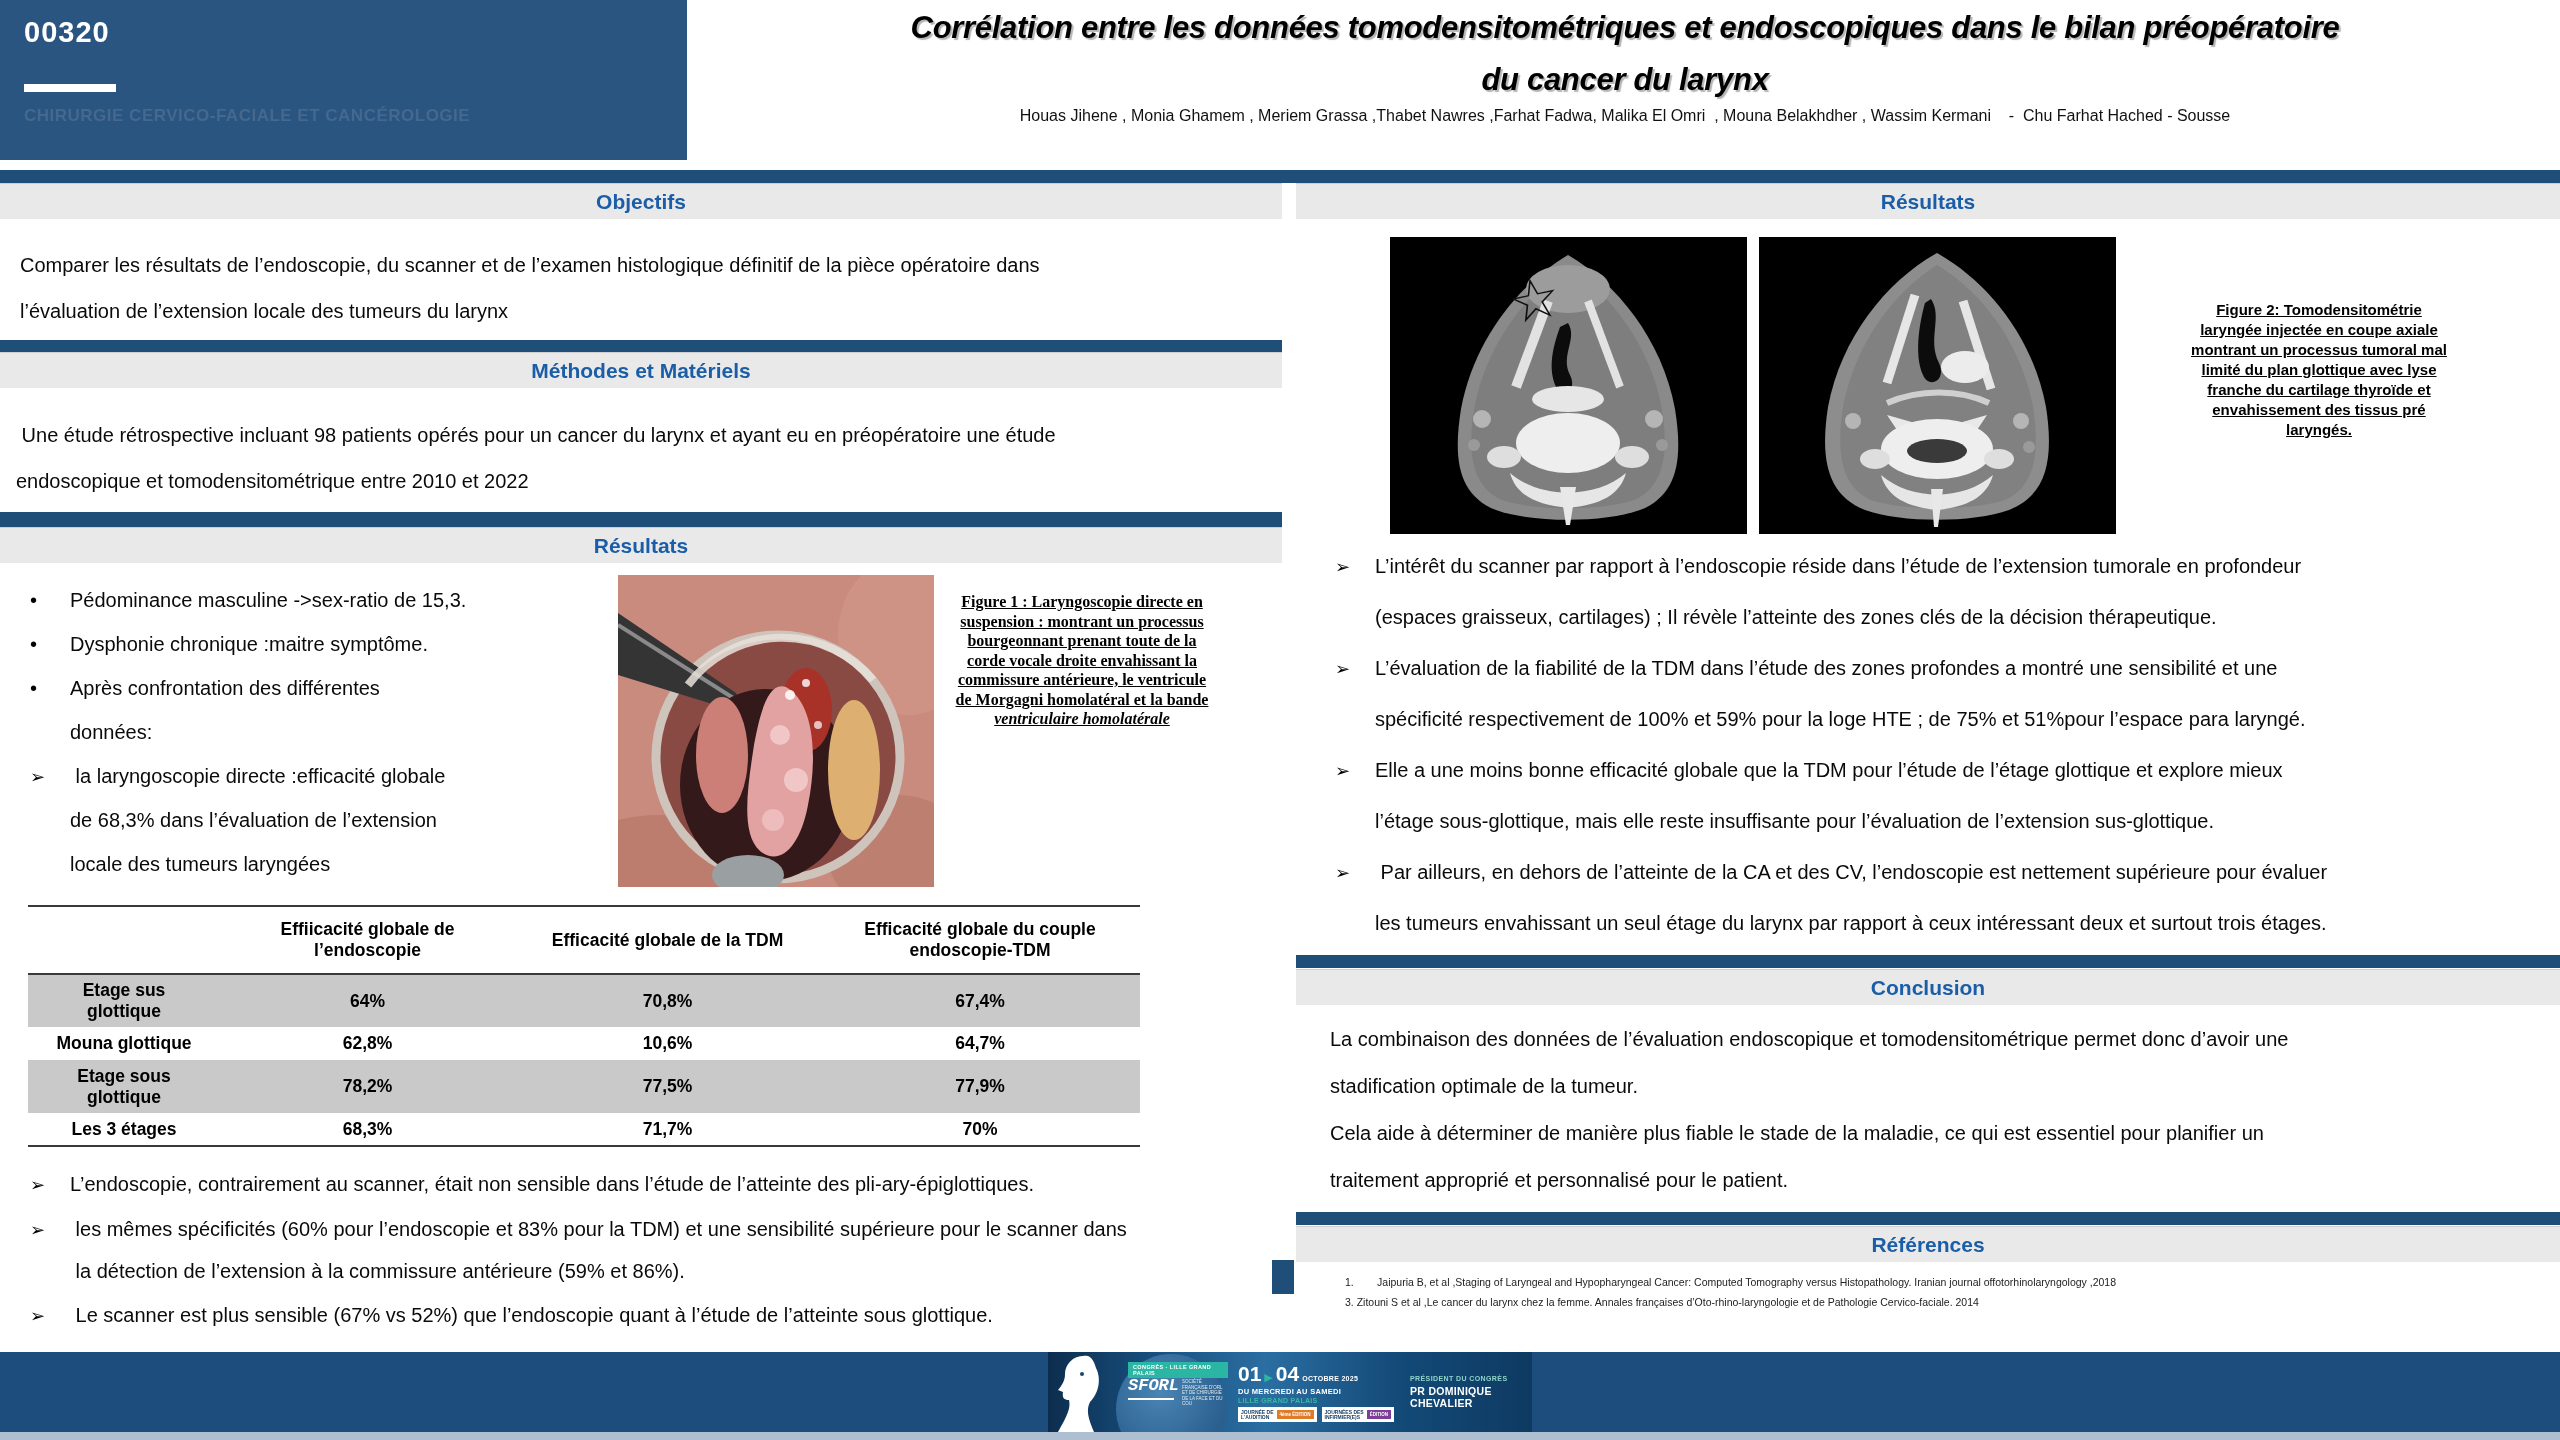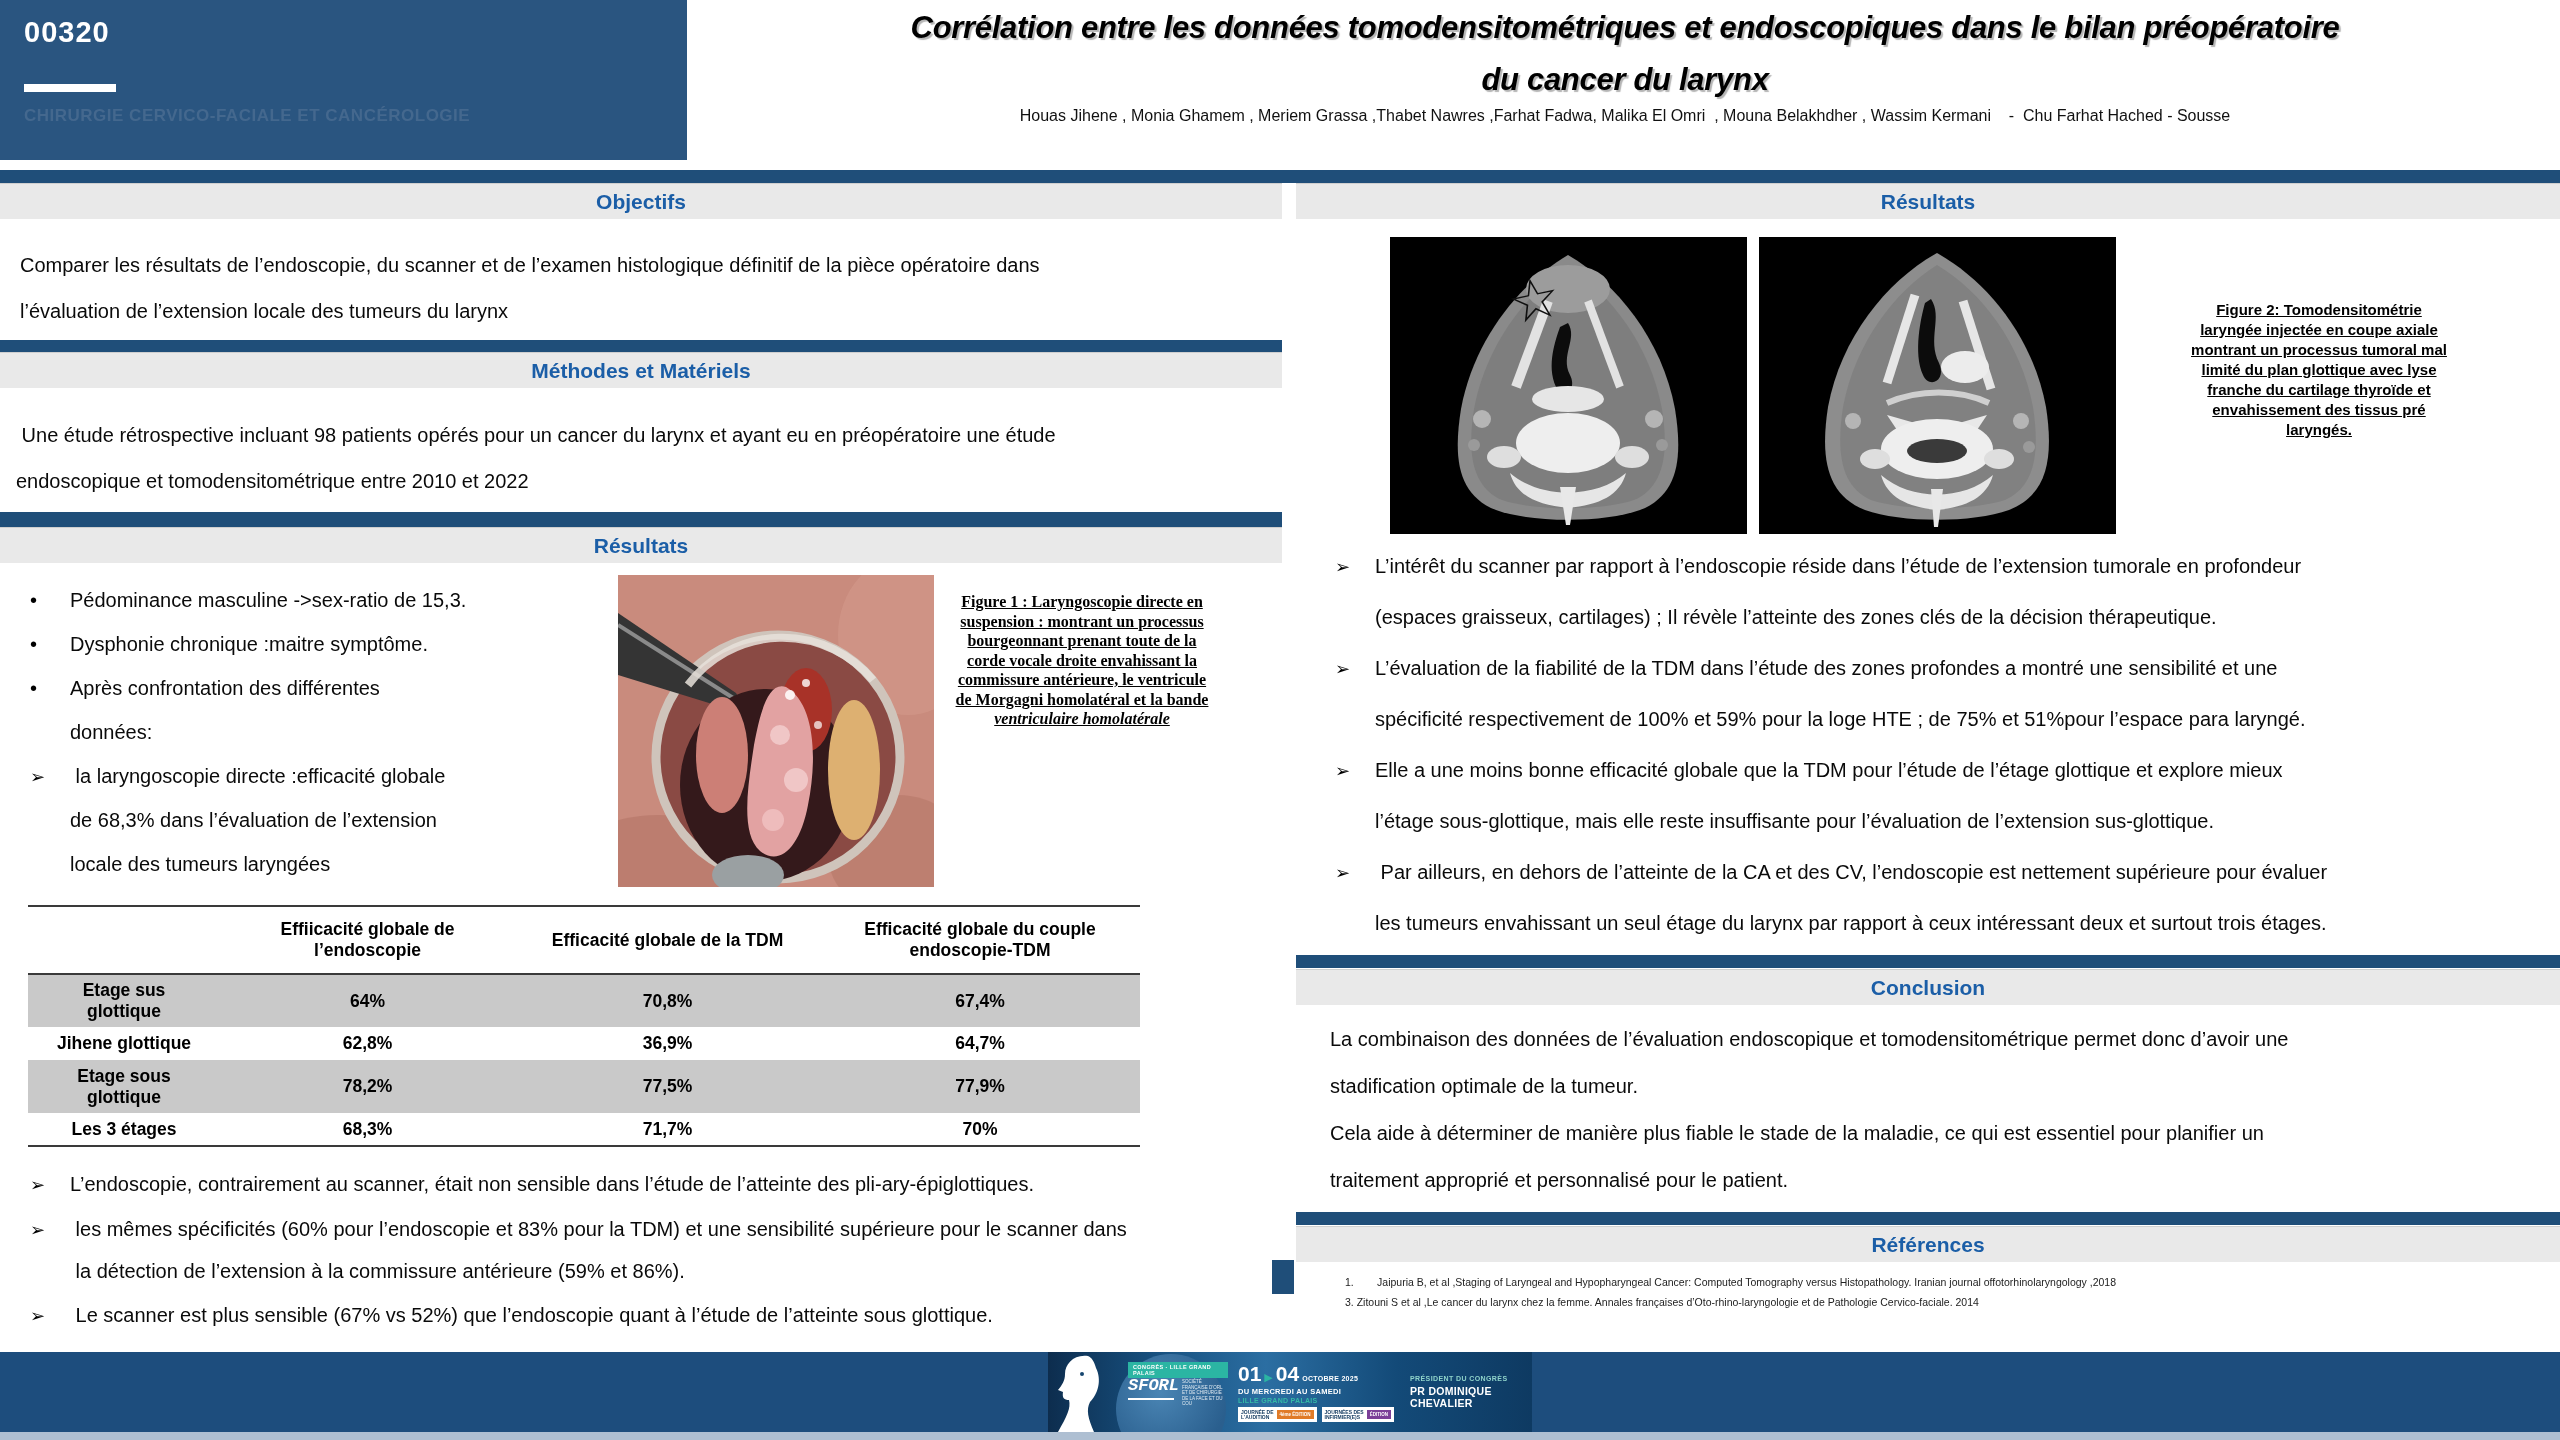--- a/index.html
+++ b/index.html
@@ -219,23 +219,23 @@
     </thead>
     <tbody>
       <tr class="gray">
         <td>Etage sus
 glottique</td>
         <td>64%</td>
         <td>70,8%</td>
         <td>67,4%</td>
       </tr>
       <tr class="white">
-        <td>Jihene glottique</td>
+        <td>Mouna glottique</td>
         <td>62,8%</td>
-        <td>36,9%</td>
+        <td>10,6%</td>
         <td>64,7%</td>
       </tr>
       <tr class="gray">
         <td>Etage sous
 glottique</td>
         <td>78,2%</td>
         <td>77,5%</td>
         <td>77,9%</td>
       </tr>
       <tr class="white">

